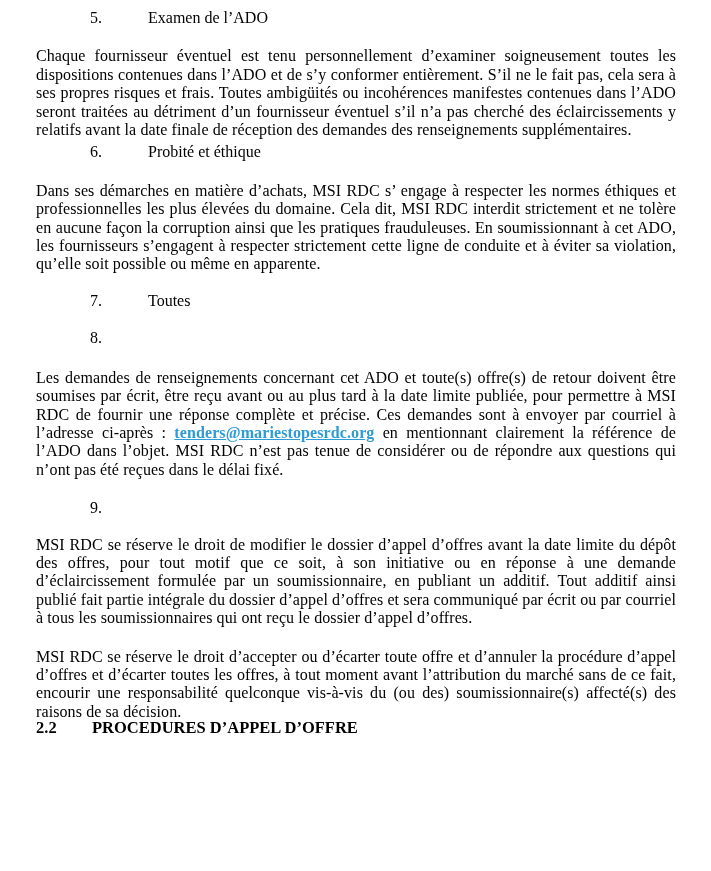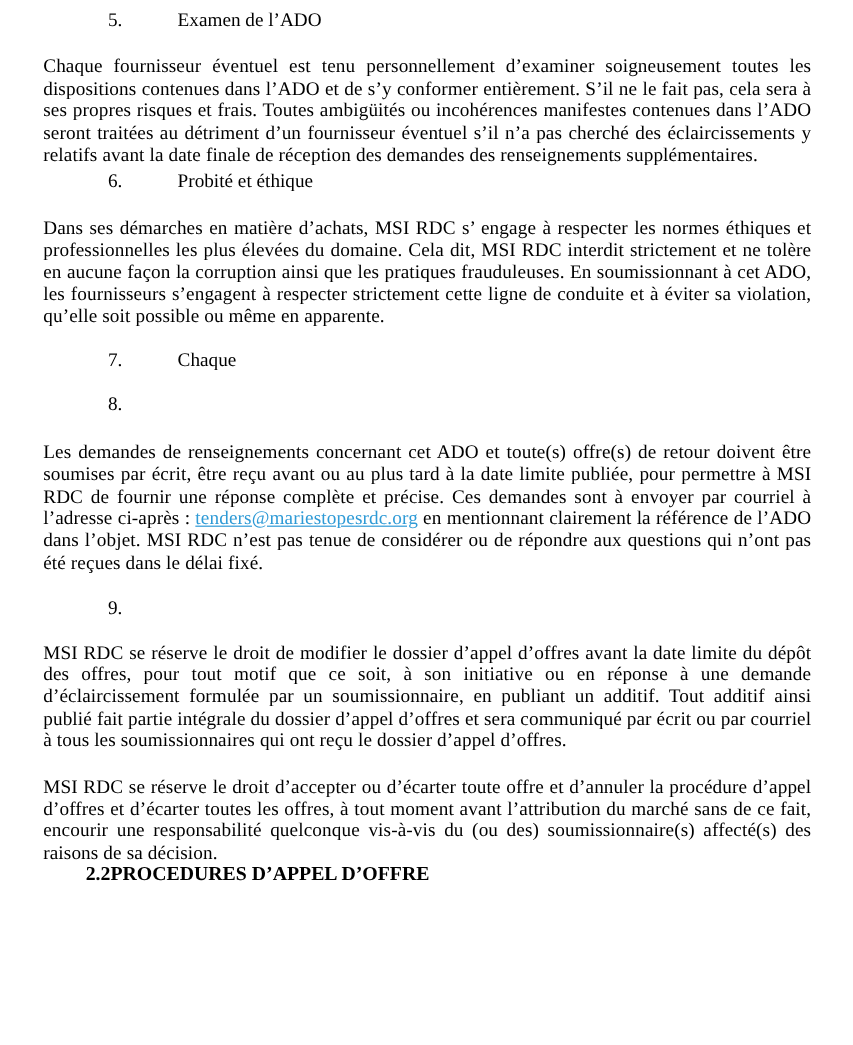--- a/index.html
+++ b/index.html
@@ -34,29 +34,29 @@
     margin-left: 54px;
   }
   .heading .h-num {
     flex: 0 0 58px;
   }
   .heading2 {
     display: flex;
     line-height: 18.4px;
     font-weight: bold;
     font-size: 16.5px;
-    text-align: right;
   }
   .heading2 .h-num {
     flex: 0 0 56px;
   }
   .email-link {
     color: var(--link-color, #2e9ad6);
     text-decoration: underline;
     cursor: pointer;
+    font-weight: bold;
   }
   .mt20 { margin-top: 20px; }
   .mt4  { margin-top: 4px; }
   .mt18 { margin-top: 18px; }
   .mt19 { margin-top: 19px; }
   .mt21 { margin-top: 21px; }
   .mtn2 { margin-top: -2px; }
 </style>
 </head>
 <body>
@@ -72,21 +72,21 @@
 
   <div class="heading mt4">
     <span class="h-num">6.</span>
     <span class="h-title">Probité et éthique</span>
   </div>
 
   <p class="para mt20">Dans ses démarches en matière d’achats, MSI RDC s’ engage à  respecter les normes éthiques et professionnelles les plus élevées du domaine.  Cela dit, MSI RDC interdit strictement et ne tolère en aucune façon la corruption ainsi que les pratiques frauduleuses.  En soumissionnant à cet ADO, les fournisseurs s’engagent à respecter strictement cette ligne de conduite et à éviter sa violation, qu’elle soit possible ou même en apparente.</p>
 
   <div class="heading mt18">
     <span class="h-num">7.</span>
-    <span class="h-title">Chaque</span>
+    <span class="h-title">Toutes</span>
   </div>
 
 
   <div class="heading mt19">
     <span class="h-num">8.</span>
   </div>
 
   <p class="para mt21"><span>Les demandes de renseignements concernant cet ADO et toute(s) offre(s) de retour doivent être soumises par écrit, être reçu avant ou au plus tard à la date limite publiée, pour permettre à MSI RDC de fournir une réponse complète et précise. Ces demandes sont à envoyer par courriel à l’adresse ci-après :  </span><a class="email-link" href="#">tenders@mariestopesrdc.org</a><span> en mentionnant clairement la référence de l’ADO dans l’objet.  MSI RDC n’est pas tenue de considérer ou de répondre aux questions qui n’ont pas été reçues dans le délai fixé.</span></p>
 
   <div class="heading mt20">

